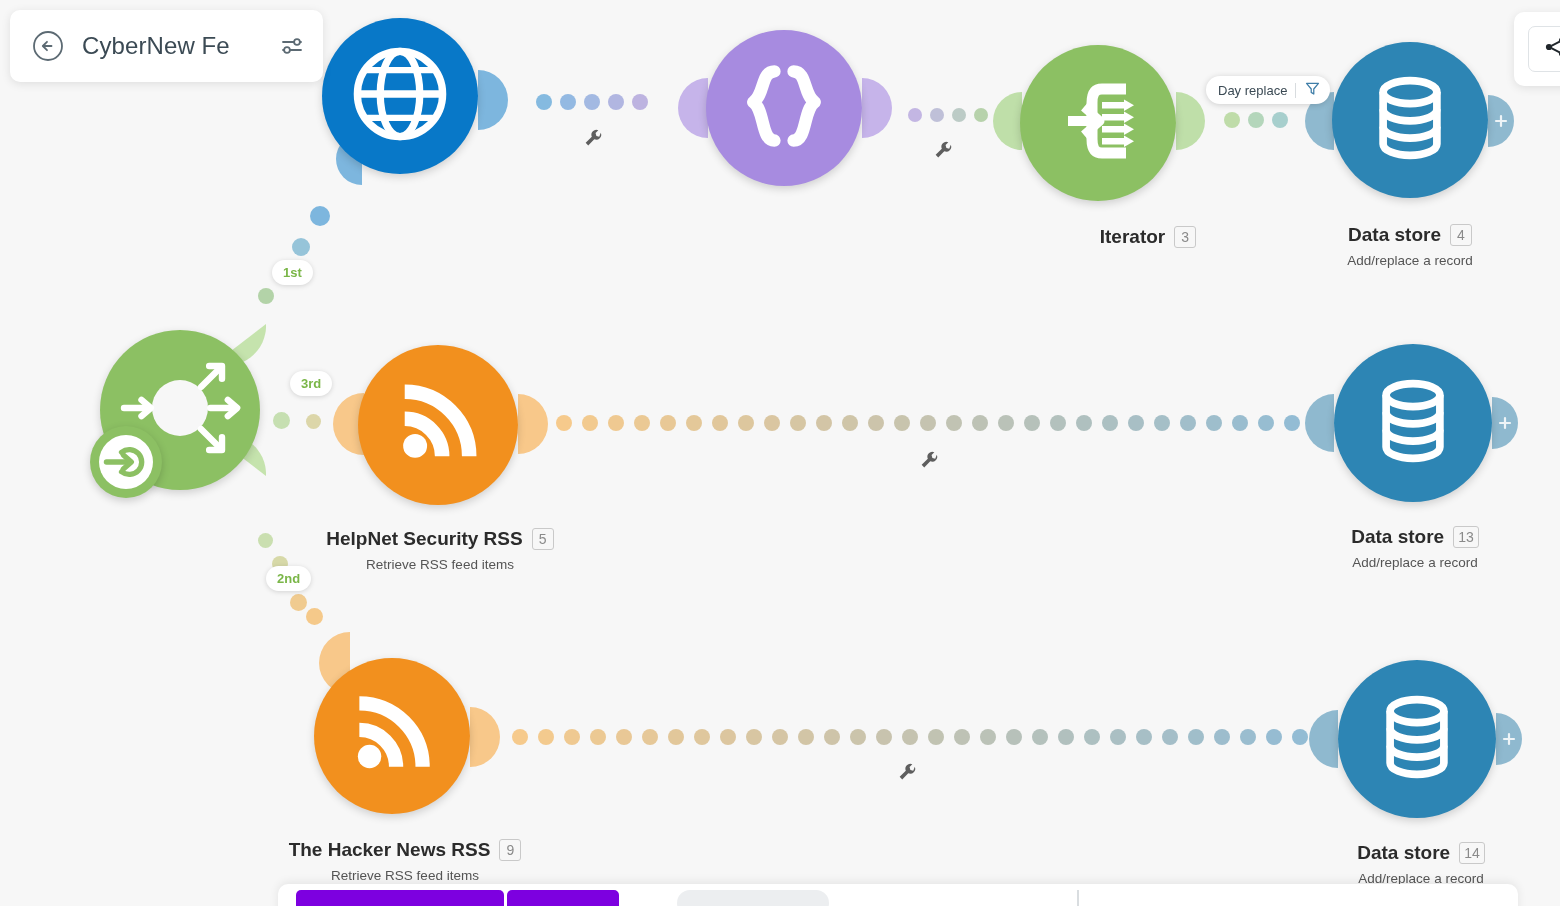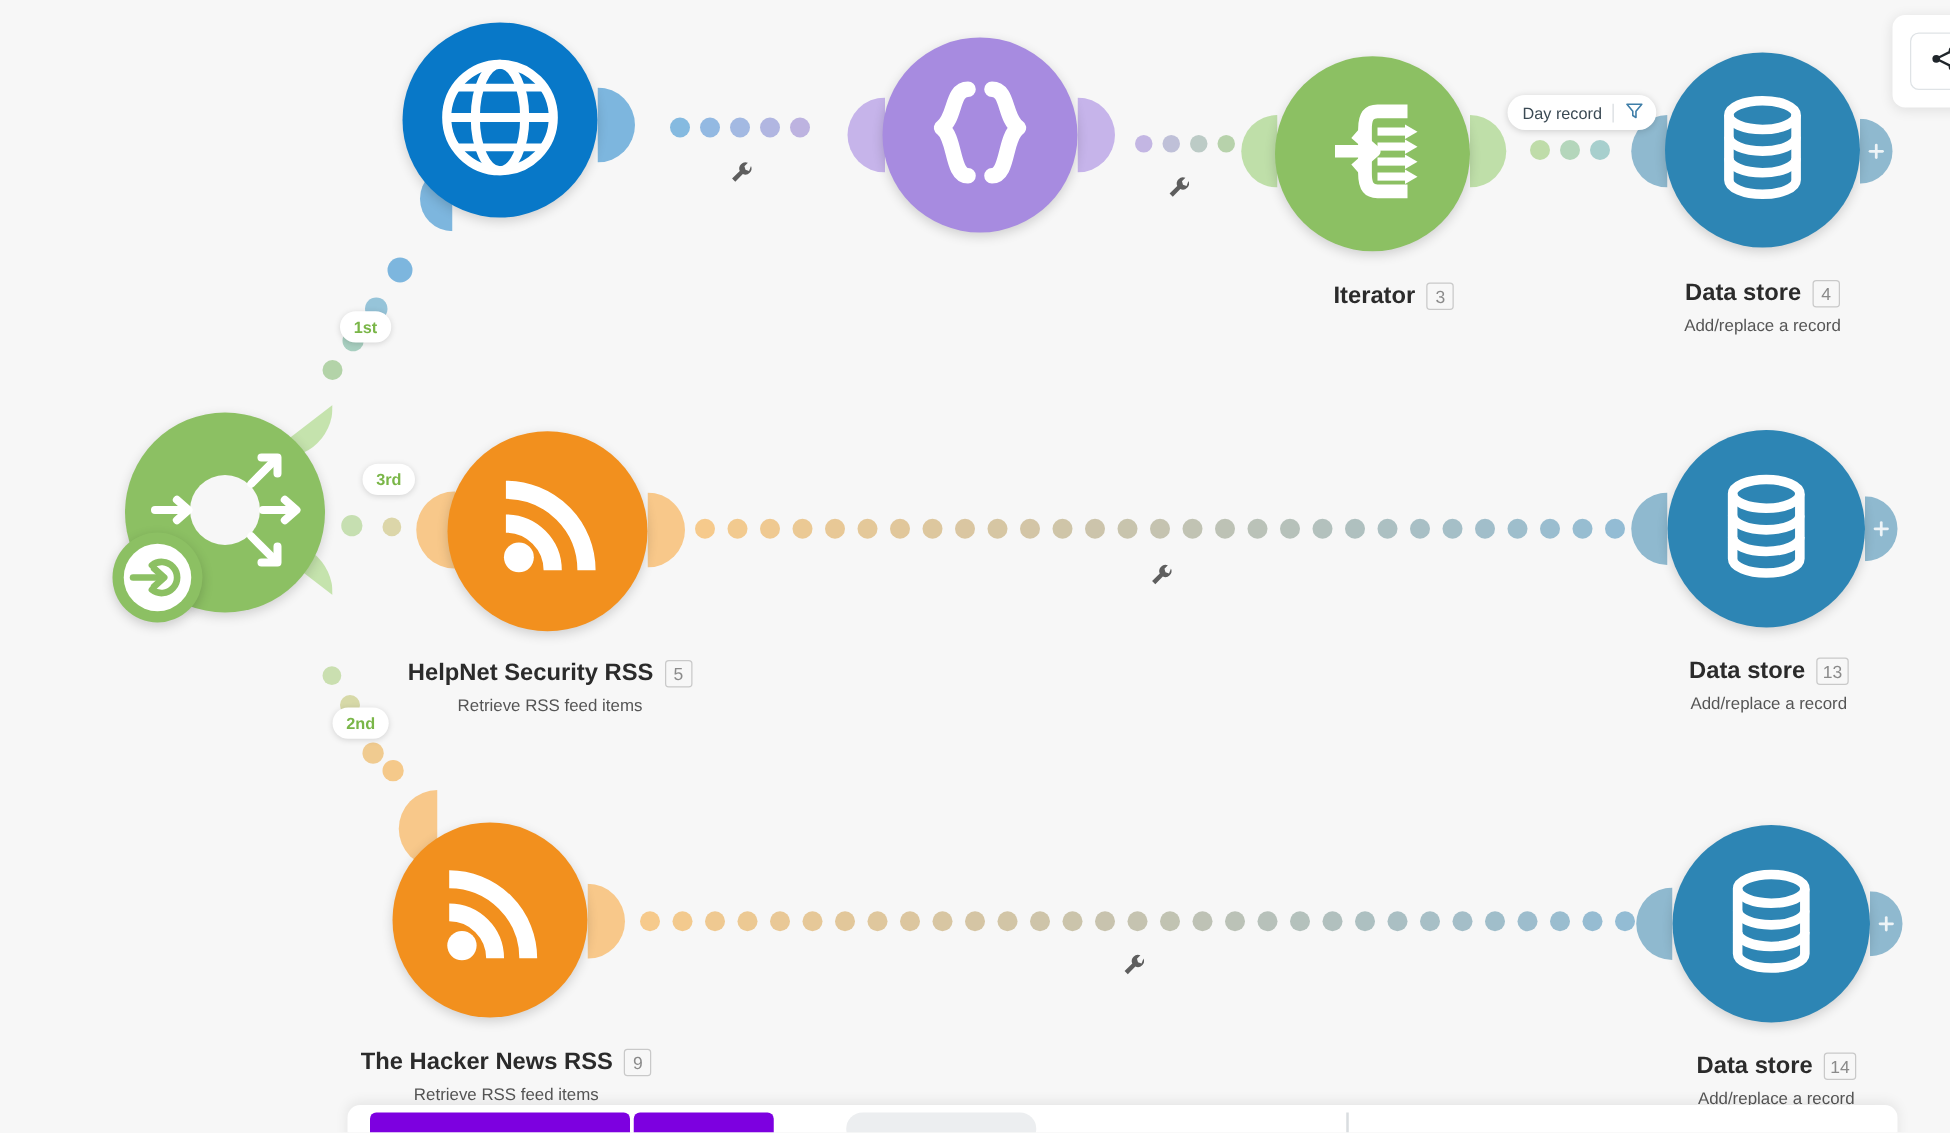--- a/index.html
+++ b/index.html
@@ -168,40 +168,57 @@
   }
   .bp-vline { margin-left: 248px; width: 2px; height: 34px; background: #d9dde0; }
   .bp-circles { margin-left: 45px; display: flex; gap: 28px; }
   .bp-circle { width: 30px; height: 30px; border-radius: 50%; }
 </style>
 </head>
 <body>
 
 <div id="canvas">
 
+  <div class="titlebar">
+    <span class="back-icon">
+      <svg viewBox="0 0 32 32" width="32" height="32">
+        <circle cx="16" cy="16" r="14" fill="none" stroke="#5c6a73" stroke-width="1.8"></circle>
+        <path d="M19.5 16 H11.5 M15 11.8 L10.8 16 L15 20.2" fill="none" stroke="#5c6a73" stroke-width="1.8" stroke-linecap="round" stroke-linejoin="round"></path>
+      </svg>
+    </span>
+    <span class="title-text">CyberNew Fe</span>
+    <span class="settings-icon">
+      <svg viewBox="0 0 26 26" width="26" height="26">
+        <line x1="4" y1="9" x2="22" y2="9" stroke="#5c6a73" stroke-width="1.8" stroke-linecap="round"></line>
+        <line x1="4" y1="17" x2="22" y2="17" stroke="#5c6a73" stroke-width="1.8" stroke-linecap="round"></line>
+        <circle cx="18" cy="9" r="2.9" fill="#fff" stroke="#5c6a73" stroke-width="1.8"></circle>
+        <circle cx="8" cy="17" r="2.9" fill="#fff" stroke="#5c6a73" stroke-width="1.8"></circle>
+      </svg>
+    </span>
+  </div>
 
   <div class="sharebar">
     <div class="share-btn">
       <span>
         <svg viewBox="0 0 24 24" width="24" height="24">
           <circle cx="5" cy="12" r="3.1" fill="#20262b"></circle>
           <circle cx="18" cy="5.5" r="3.1" fill="#20262b"></circle>
           <circle cx="18" cy="18.5" r="3.1" fill="#20262b"></circle>
           <line x1="7.4" y1="10.8" x2="15.6" y2="6.7" stroke="#20262b" stroke-width="1.9"></line>
           <line x1="7.4" y1="13.2" x2="15.6" y2="17.3" stroke="#20262b" stroke-width="1.9"></line>
         </svg>
       </span>
     </div>
   </div>
 
   <div class="dot" style="left:258px;top:288px;width:16px;height:16px;background:#b3d3a8;"></div>
   <div class="dot" style="left:274px;top:264px;width:17px;height:17px;background:#a8cfc0;"></div>
   <div class="dot" style="left:292px;top:238px;width:18px;height:18px;background:#96c4d9;"></div>
   <div class="dot" style="left:310px;top:206px;width:20px;height:20px;background:#7db6de;"></div>
-  <div class="order-badge" style="left:272px;top:249px;">1st</div>
+  <div class="order-badge" style="left:272px;top:260px;">1st</div>
 
   <div class="halfmoon" style="left:322px;top:133px;">
     <svg width="40" height="52" viewBox="0 0 40 52">
         <path d="M40 0 A26 26 0 0 0 40 52 Z" fill="#7db6de"></path>
       </svg>
   </div>
   <div class="bubble" style="left:322px;top:18px;width:156px;height:156px;background:#0878c8;">
     <span>
       <svg viewBox="0 0 100 100" width="104" height="104">
         <circle cx="50" cy="50" r="41" fill="none" stroke="#fff" stroke-width="7"></circle>
@@ -280,31 +297,31 @@
             <path d="M76 64.5 L86 70.3 L76 76.1 Z"></path>
         </g>
       </svg>
     </span>
   </div>
   <div class="halfmoon" style="left:1176px;top:92px;">
     <svg width="32" height="58" viewBox="0 0 32 58">
         <path d="M0 0 A29 29 0 0 1 0 58 Z" fill="#bfdfa9"></path>
       </svg>
   </div>
-  <div class="label" style="left:1000px;top:226px;width:230px;">
+  <div class="label" style="left:1033px;top:226px;width:230px;">
     <span class="name">Iterator</span><span class="num">3</span>
     <span class="sub"></span>
   </div>
 
   <div class="dot" style="left:1224px;top:112px;width:16px;height:16px;background:#bfdca9;"></div>
   <div class="dot" style="left:1248px;top:112px;width:16px;height:16px;background:#b4d6bb;"></div>
   <div class="dot" style="left:1272px;top:112px;width:16px;height:16px;background:#a7cfcd;"></div>
 
   <div class="filter-chip" style="left:1206px;top:76px;">
-    <span>Day record</span>
+    <span>Day replace</span>
     <span class="divider"></span>
     <span>
       <svg viewBox="0 0 20 20" width="17" height="17">
         <path d="M3 4 H17 L11.5 10.6 V16.5 L8.5 14.6 V10.6 Z" fill="none" stroke="#3f7ea8" stroke-width="1.5" stroke-linejoin="round"></path>
       </svg>
     </span>
   </div>
 
   <div class="halfmoon" style="left:1300px;top:92px;">
     <svg width="34" height="58" viewBox="0 0 34 58">

